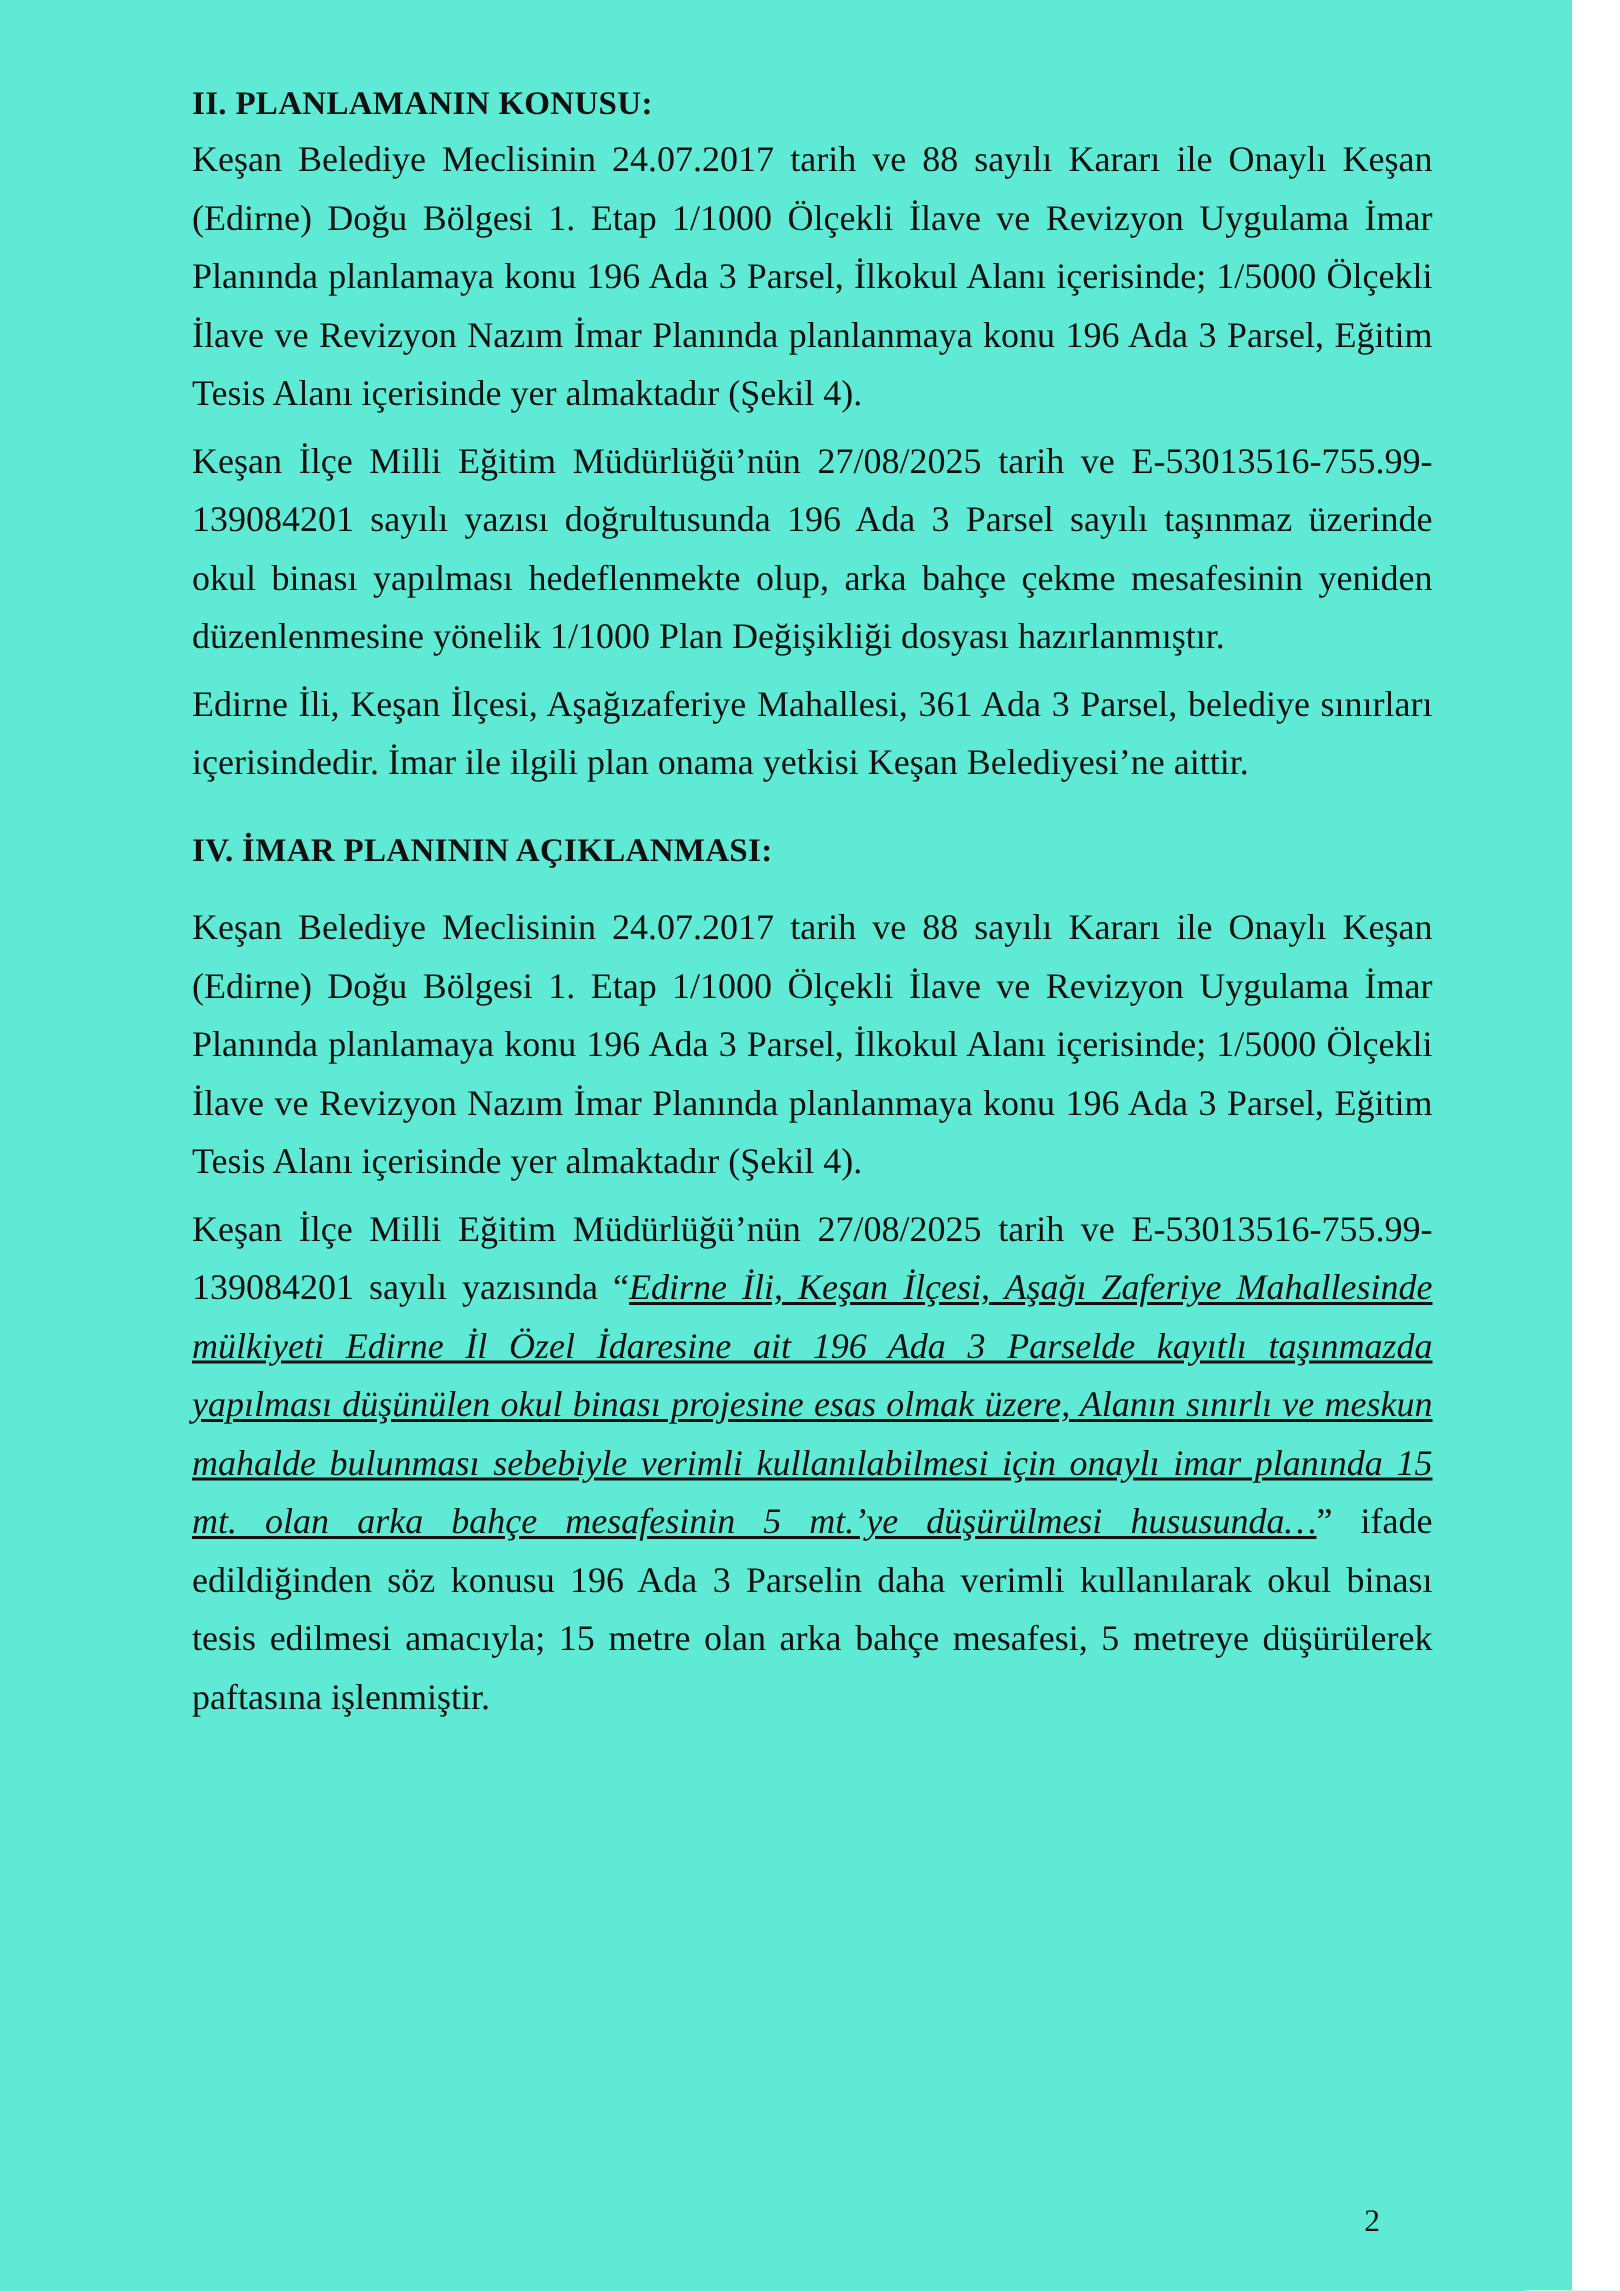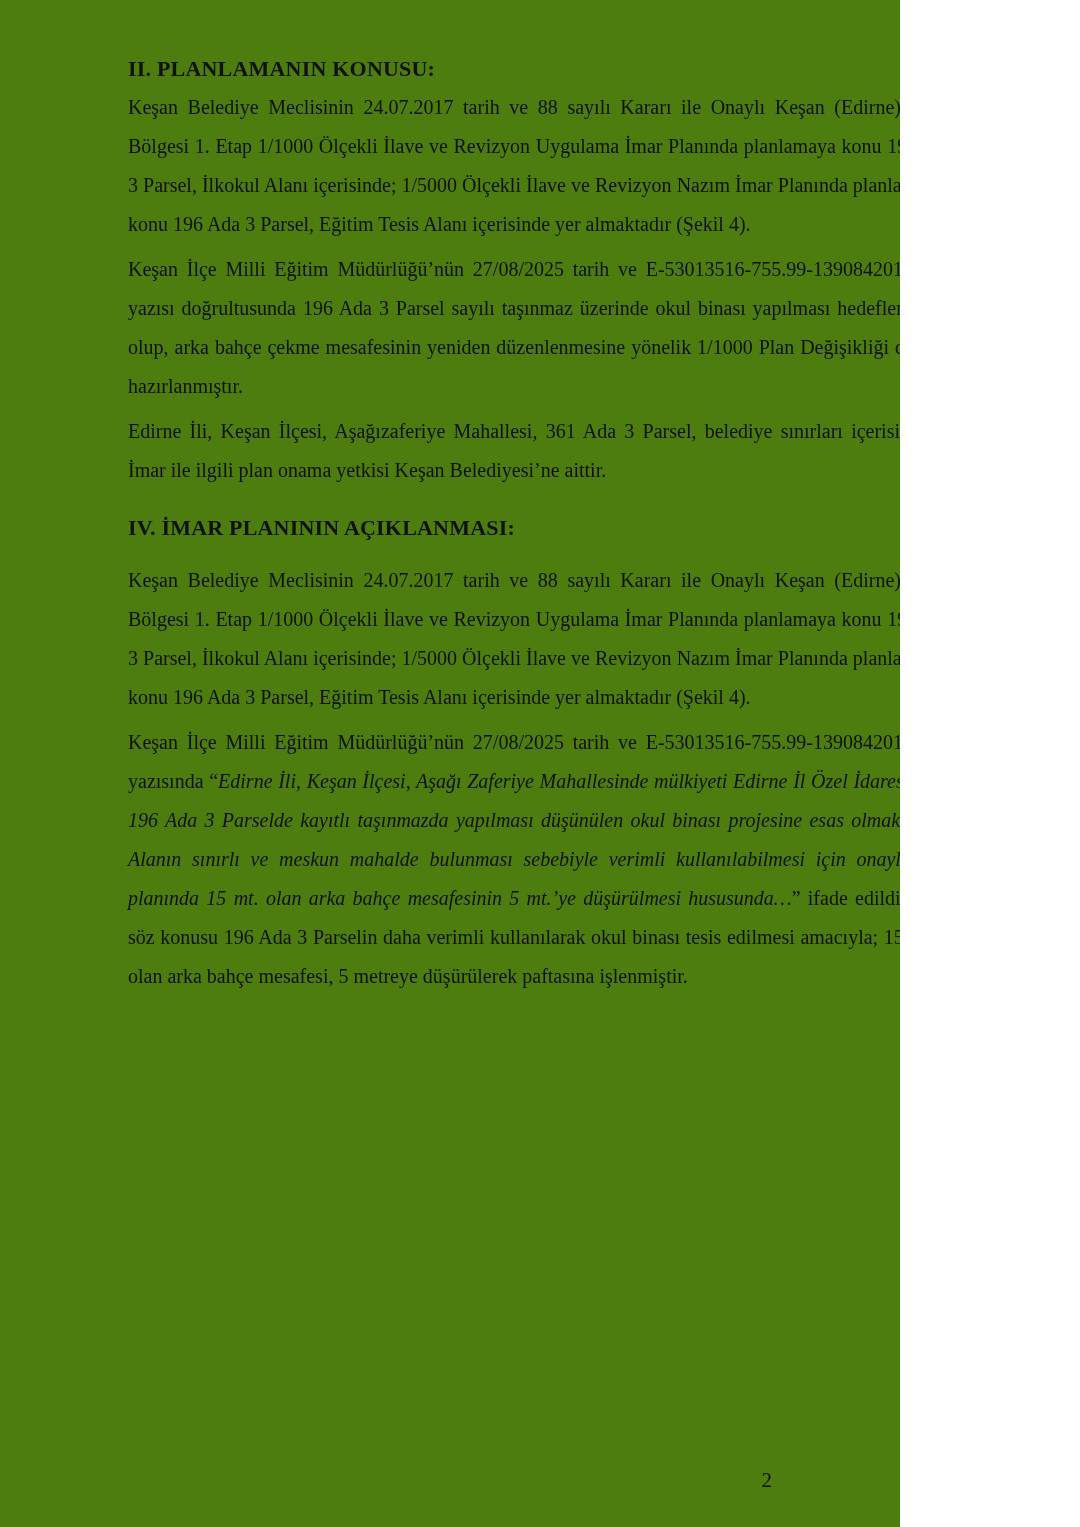--- a/index.html
+++ b/index.html
@@ -2,52 +2,53 @@
 <html lang="tr"><head>
 <meta charset="utf-8">
 <style>
   html, body {
     margin: 0;
     padding: 0;
     background: #ffffff;
   }
   .page {
     position: relative;
-    width: 900px;
+    width: 1048px;
     height: 1527px;
-    background: #4d7c0f;
+    background: #5eead4;
     color: #111111;
     font-family: "Liberation Serif", "DejaVu Serif", serif;
     overflow: hidden;
   }
   .content {
     position: absolute;
     top: 49px;
     left: 128px;
     width: 827px;
   }
   .content p {
-    font-size: 20px;
+    font-size: 24px;
     line-height: 39px;
     text-align: justify;
     margin: 0 0 6px 0;
   }
   .content h2 {
     font-size: 22px;
     line-height: 39px;
     font-weight: bold;
     margin: 0;
     letter-spacing: 0.2px;
   }
   .content h2.heading-iv {
     margin-top: 18px;
     margin-bottom: 14px;
   }
   .quoted-text {
     font-style: italic;
+    text-decoration: underline;
   }
   .page-number {
     position: absolute;
     right: 128px;
     bottom: 36px;
     font-size: 21px;
     line-height: 21px;
     color: #111111;
   }
 </style>

